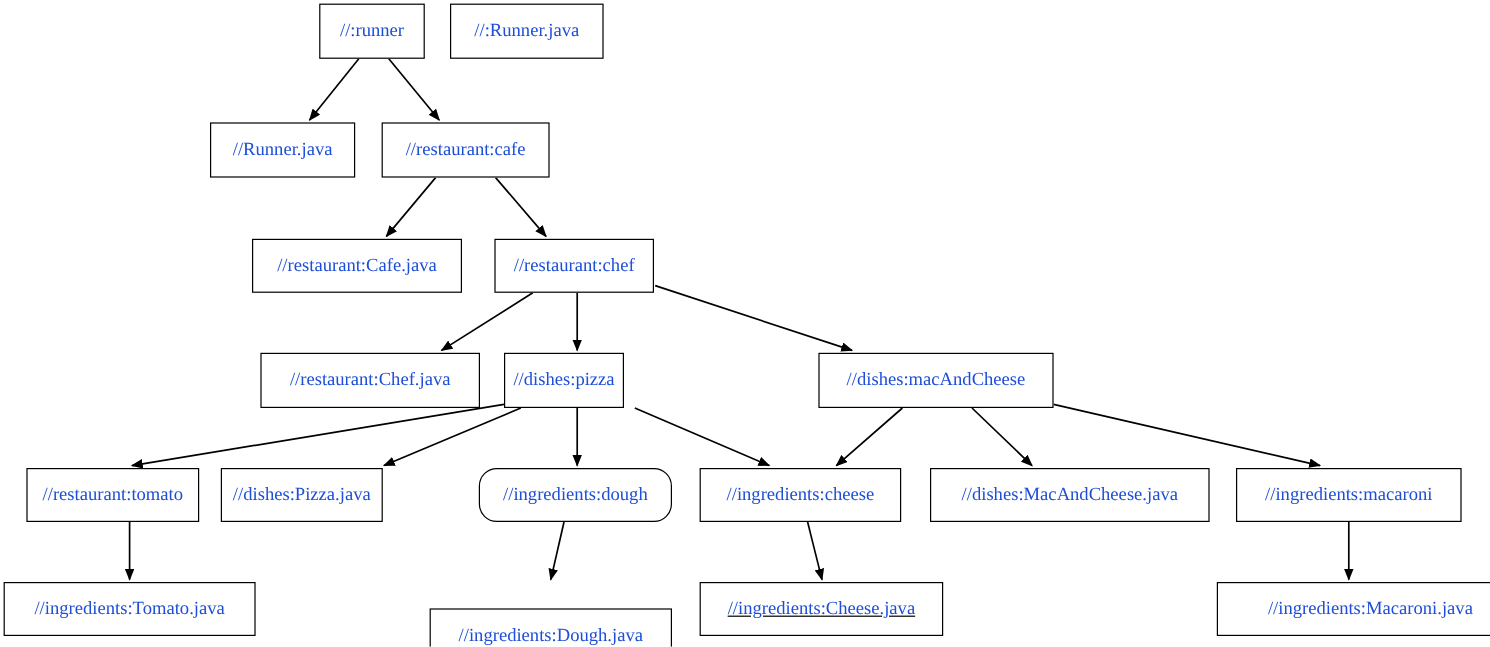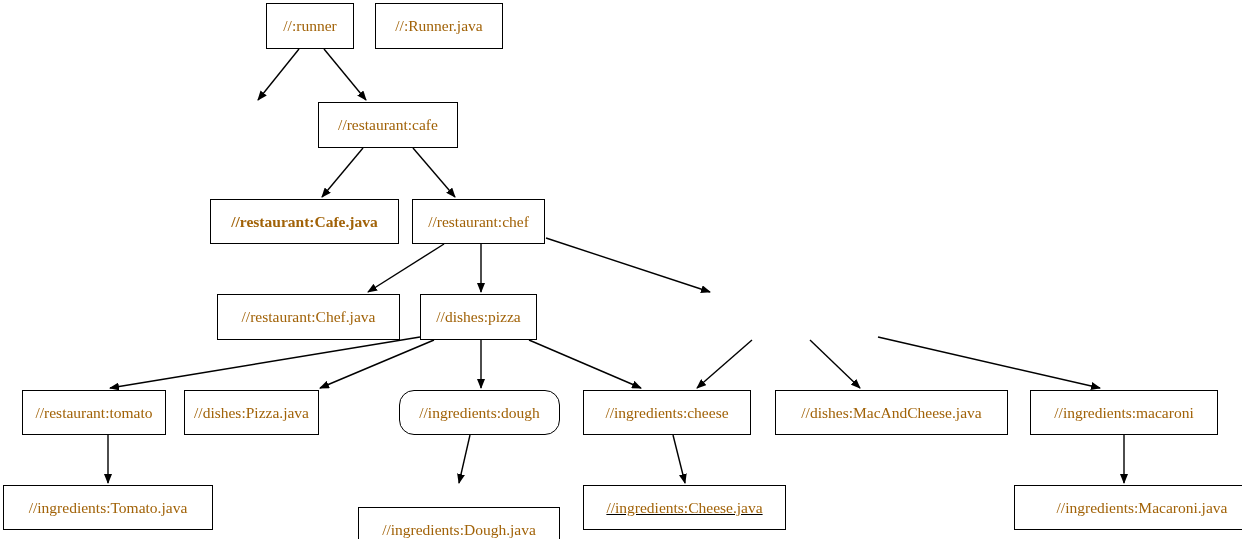--- a/index.html
+++ b/index.html
@@ -37,21 +37,21 @@
     background: #ffffff;
     display: flex;
     align-items: center;
     justify-content: center;
     white-space: nowrap;
   }
   .graph-node .node-label {
     font-family: "Liberation Serif", "DejaVu Serif", serif;
     font-size: 15.5px;
     line-height: 1;
-    color: #a16207;
+    color: #1d4ed8;
     letter-spacing: 0px;
   }
 </style>
 </head>
 <body>
 
 <div id="graph-canvas">
 
   <svg id="edge-layer" viewBox="0 0 1242 539" xmlns="http://www.w3.org/2000/svg">
     <defs>
@@ -81,34 +81,40 @@
       </g>
   </svg>
 
   <div id="node-layer">
       <div class="graph-node" style="left: 266px; top: 3px; width: 88px; height: 46px; border-color: rgb(0, 0, 0); background: rgb(255, 255, 255);">
         <span class="node-label">//:runner</span>
       </div>
       <div class="graph-node" style="left: 375px; top: 3px; width: 128px; height: 46px; border-color: rgb(0, 0, 0); background: rgb(255, 255, 255);">
         <span class="node-label">//:Runner.java</span>
       </div>
+      <div class="graph-node" style="left: 175px; top: 102px; width: 121px; height: 46px; border-color: rgb(0, 0, 0); background: rgb(255, 255, 255);">
+        <span class="node-label">//Runner.java</span>
+      </div>
       <div class="graph-node" style="left: 318px; top: 102px; width: 140px; height: 46px; border-color: rgb(0, 0, 0); background: rgb(255, 255, 255);">
         <span class="node-label">//restaurant:cafe</span>
       </div>
-      <div class="graph-node" style="left: 210px; top: 199px; width: 189px; height: 45px; border-color: rgb(0, 0, 0); background: rgb(255, 255, 255); font-weight: bold;">
+      <div class="graph-node" style="left: 210px; top: 199px; width: 175px; height: 45px; border-color: rgb(0, 0, 0); background: rgb(255, 255, 255);">
         <span class="node-label">//restaurant:Cafe.java</span>
       </div>
       <div class="graph-node" style="left: 412px; top: 199px; width: 133px; height: 45px; border-color: rgb(0, 0, 0); background: rgb(255, 255, 255);">
         <span class="node-label">//restaurant:chef</span>
       </div>
       <div class="graph-node" style="left: 217px; top: 294px; width: 183px; height: 46px; border-color: rgb(0, 0, 0); background: rgb(255, 255, 255);">
         <span class="node-label">//restaurant:Chef.java</span>
       </div>
-      <div class="graph-node" style="left: 420px; top: 294px; width: 117px; height: 46px; border-color: rgb(0, 0, 0); background: rgb(255, 255, 255); align-items: center;">
+      <div class="graph-node" style="left: 420px; top: 294px; width: 100px; height: 46px; border-color: rgb(0, 0, 0); background: rgb(255, 255, 255); align-items: center;">
         <span class="node-label">//dishes:pizza</span>
+      </div>
+      <div class="graph-node" style="left: 682px; top: 294px; width: 196px; height: 46px; border-color: rgb(0, 0, 0); background: rgb(255, 255, 255);">
+        <span class="node-label">//dishes:macAndCheese</span>
       </div>
       <div class="graph-node" style="left: 22px; top: 390px; width: 144px; height: 45px; border-color: rgb(0, 0, 0); background: rgb(255, 255, 255);">
         <span class="node-label">//restaurant:tomato</span>
       </div>
       <div class="graph-node" style="left: 184px; top: 390px; width: 135px; height: 45px; border-color: rgb(0, 0, 0); background: rgb(255, 255, 255);">
         <span class="node-label">//dishes:Pizza.java</span>
       </div>
       <div class="graph-node" style="left: 399px; top: 390px; width: 161px; height: 45px; border-color: rgb(0, 0, 0); background: rgb(255, 255, 255); border-radius: 15px;">
         <span class="node-label">//ingredients:dough</span>
       </div>

